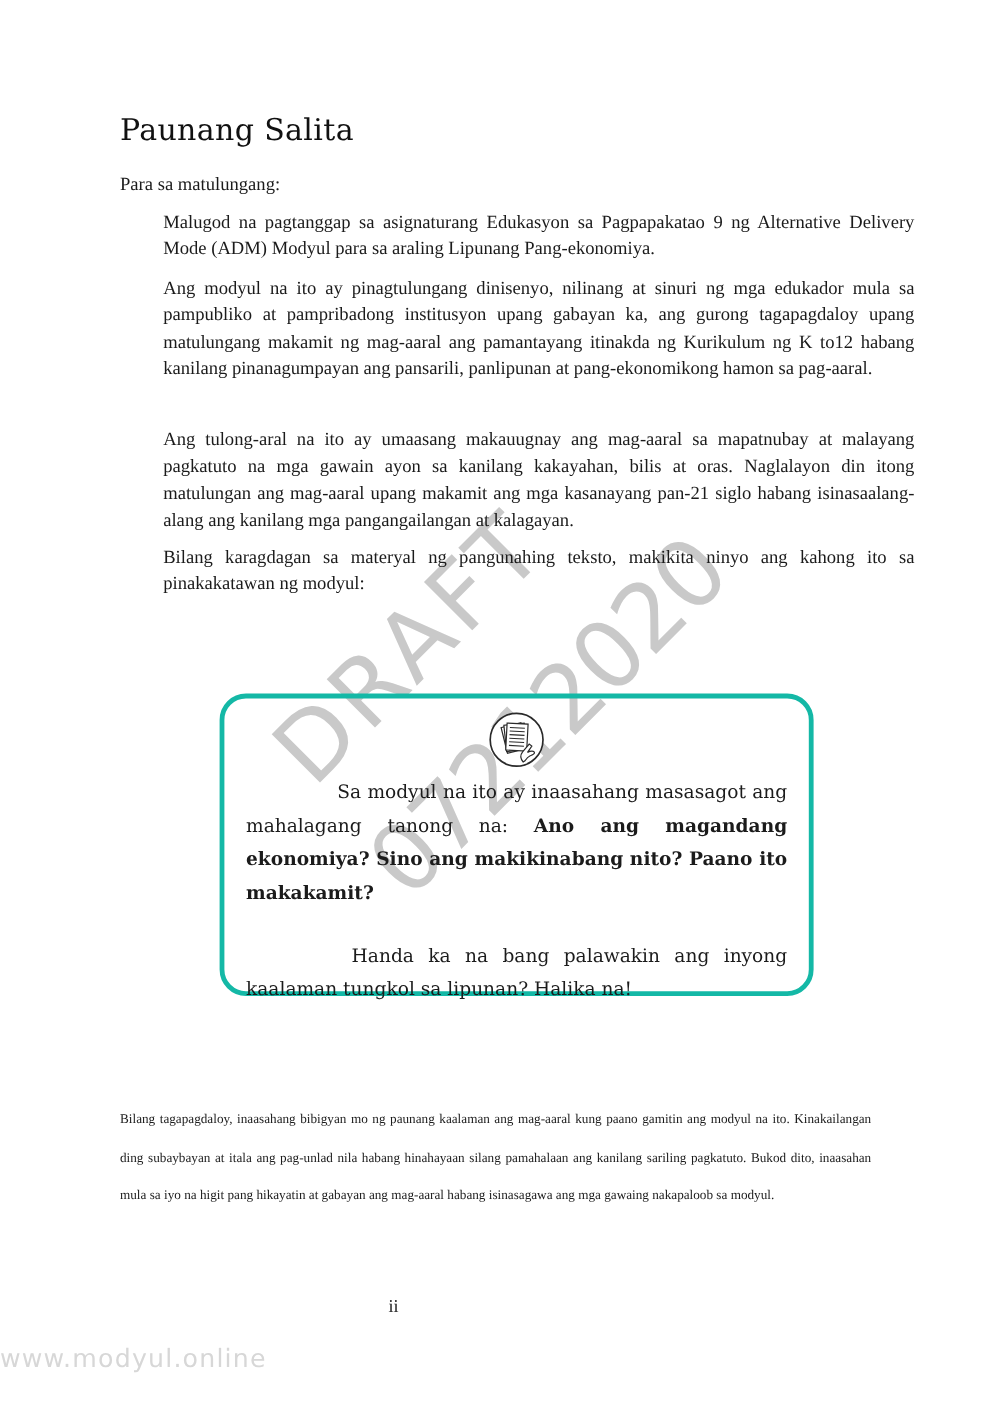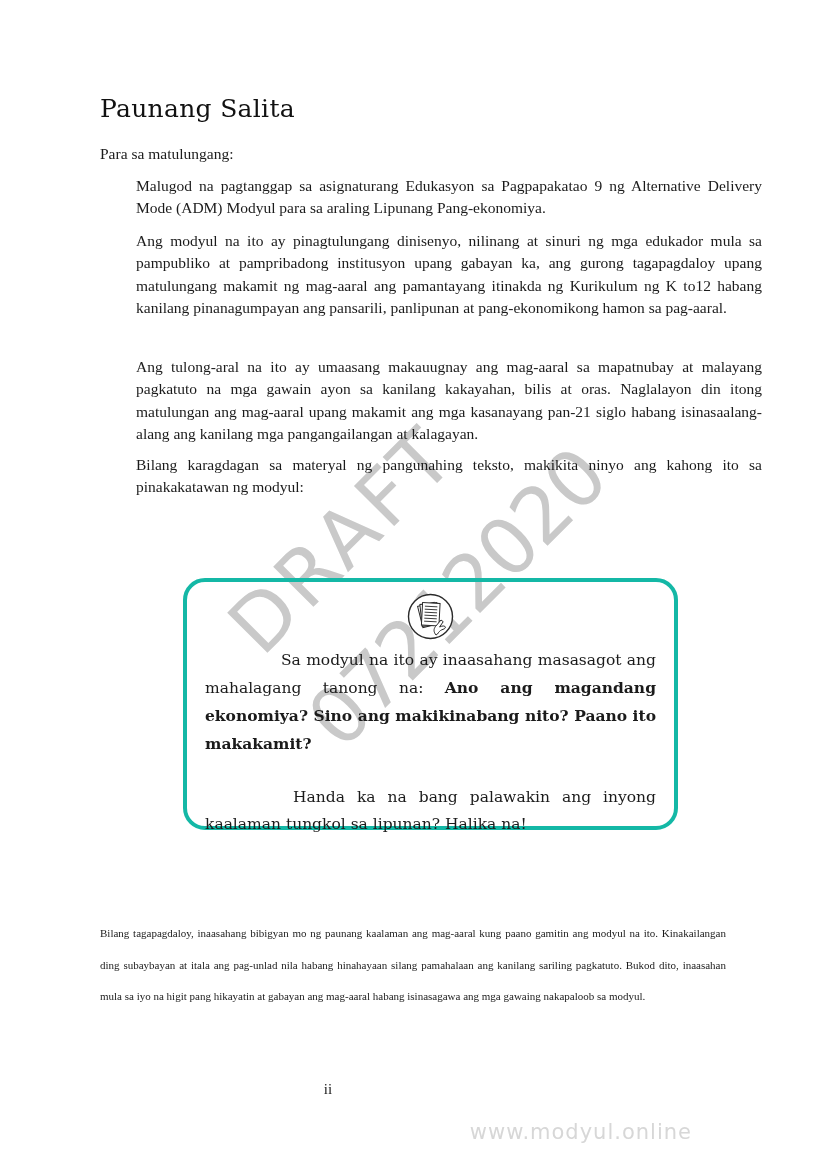--- a/index.html
+++ b/index.html
@@ -46,21 +46,21 @@
   .box-para-1 b { font-weight:bold; }
   .box-para-2 { margin-top:26px; text-indent:88px; }
   
   .closing {
     left:100px; top:892px; width:626px; text-align:justify;
     font-size:11px; line-height:31.5px;margin-top:26px;
   }
   
   .pagenum { left:0; top:1081px; width:656px; text-align:center; font-size:15px; color:#222; }
   .siteurl {
-    left:0; top:1120px; width:692px; text-align:right;
+    left:0; top:1120px; width:692px; text-align:left;
     font-family:"DejaVu Sans", sans-serif; font-size:21px;
     color:#d7d7d7; letter-spacing:1px;
   }
 </style>
 </head>
 <body>
 
 <div class="page">
 
   <div class="wm wm-line1">DRAFT</div>

